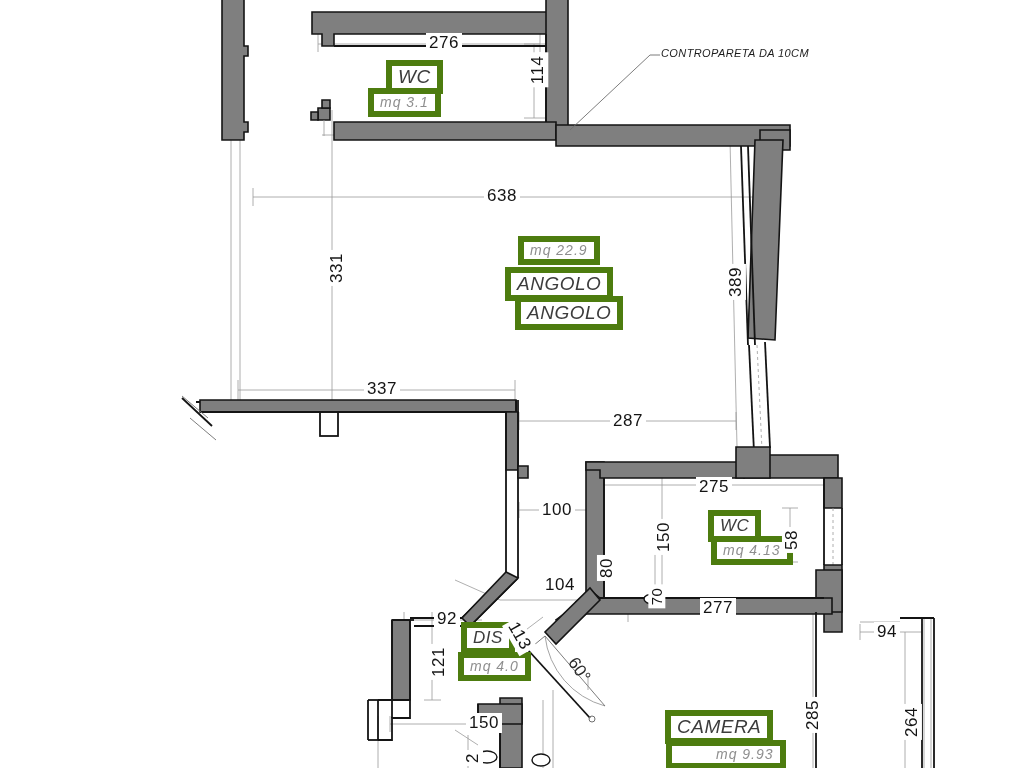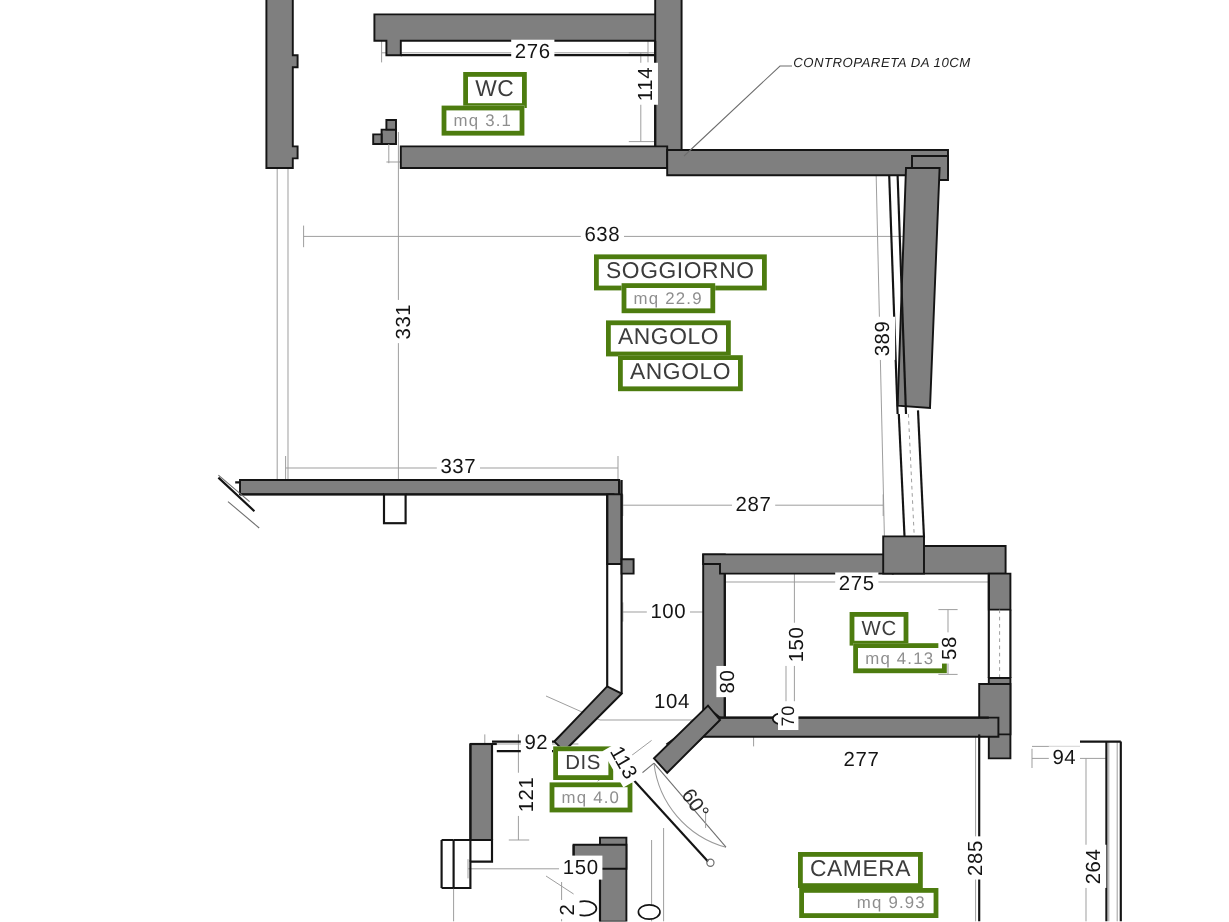--- a/index.html
+++ b/index.html
@@ -9,26 +9,27 @@
     font-family:"Liberation Sans", sans-serif;
     color:#1a1a1a;
   }
   #plan-root{position:relative;width:1024px;height:768px;background:#ffffff;}
   svg.plan{position:absolute;left:0;top:0;width:1024px;height:768px;}
 
   
   .room-label{
     position:absolute;
     background:#ffffff;
-    border:4px solid #4d7c0f;
+    border:6px solid #4d7c0f;
     color:#4a4a4a;
     white-space:nowrap;
     line-height:1.05;
     letter-spacing:0.5px;
     box-sizing:border-box;
+    font-style:italic;
   }
   .room-name{font-size:19px;padding:1px 6px;color:#3c3c3c;}
   .room-area{font-size:14px;padding:1px 6px;color:#8e8e8e;letter-spacing:1px;}
   .room-name.sm{font-size:17px;}
 
   
   .dim{
     position:absolute;
     font-size:17px;
     color:#141414;
@@ -275,21 +276,20 @@
     </g>
 
     <g>
       <path class="tl2" d="M 570,130 L 650,55 L 660,55"></path>
     </g>
   </svg>
 
   <div class="room-label room-name" style="left:386px;top:60px;">WC</div>
   <div class="room-label room-area" style="left:368px;top:88px;">mq  3.1</div>
 
-  <div class="room-label room-name" style="left:495px;top:212px;">SOGGIORNO</div>
   <div class="room-label room-area" style="left:518px;top:236px;">mq  22.9</div>
   <div class="room-label room-name" style="left:505px;top:267px;">ANGOLO</div>
   <div class="room-label room-name" style="left:515px;top:296px;">ANGOLO</div>
 
   <div class="room-label room-name sm" style="left:708px;top:510px;">WC</div>
   <div class="room-label room-area" style="left:688px;top:536px;margin-left:23px;">mq  4.13</div>
 
   <div class="room-label room-name sm" style="left:461px;top:622px;">DIS</div>
   <div class="room-label room-area" style="left:458px;top:652px;">mq  4.0</div>
 
@@ -315,21 +315,21 @@
   <div class="dim" style="left:696px;top:477px;">275</div>
 
   <div class="dim v" style="left:646px;top:527px;transform:rotate(-90deg);">150</div>
 
   <div class="dim v" style="left:779px;top:530px;transform:rotate(-90deg);">58</div>
 
   <div class="dim v" style="left:594px;top:558px;transform:rotate(-90deg);">80</div>
 
   <div class="dim v small" style="left:645px;top:588px;transform:rotate(-90deg);">70</div>
 
-  <div class="dim" style="left:700px;top:623px;text-align:right;">277</div>
+  <div class="dim" style="left:700px;top:598px;text-align:right;">277</div>
 
   <div class="dim" style="left:874px;top:622px;">94</div>
 
   <div class="dim v" style="left:795px;top:705px;transform:rotate(-90deg);">285</div>
 
   <div class="dim v" style="left:894px;top:712px;transform:rotate(-90deg);">264</div>
 
   <div class="dim" style="left:542px;top:575px;">104</div>
 
   <div class="dim" style="left:502px;top:626px;transform:rotate(60deg);">113</div>

